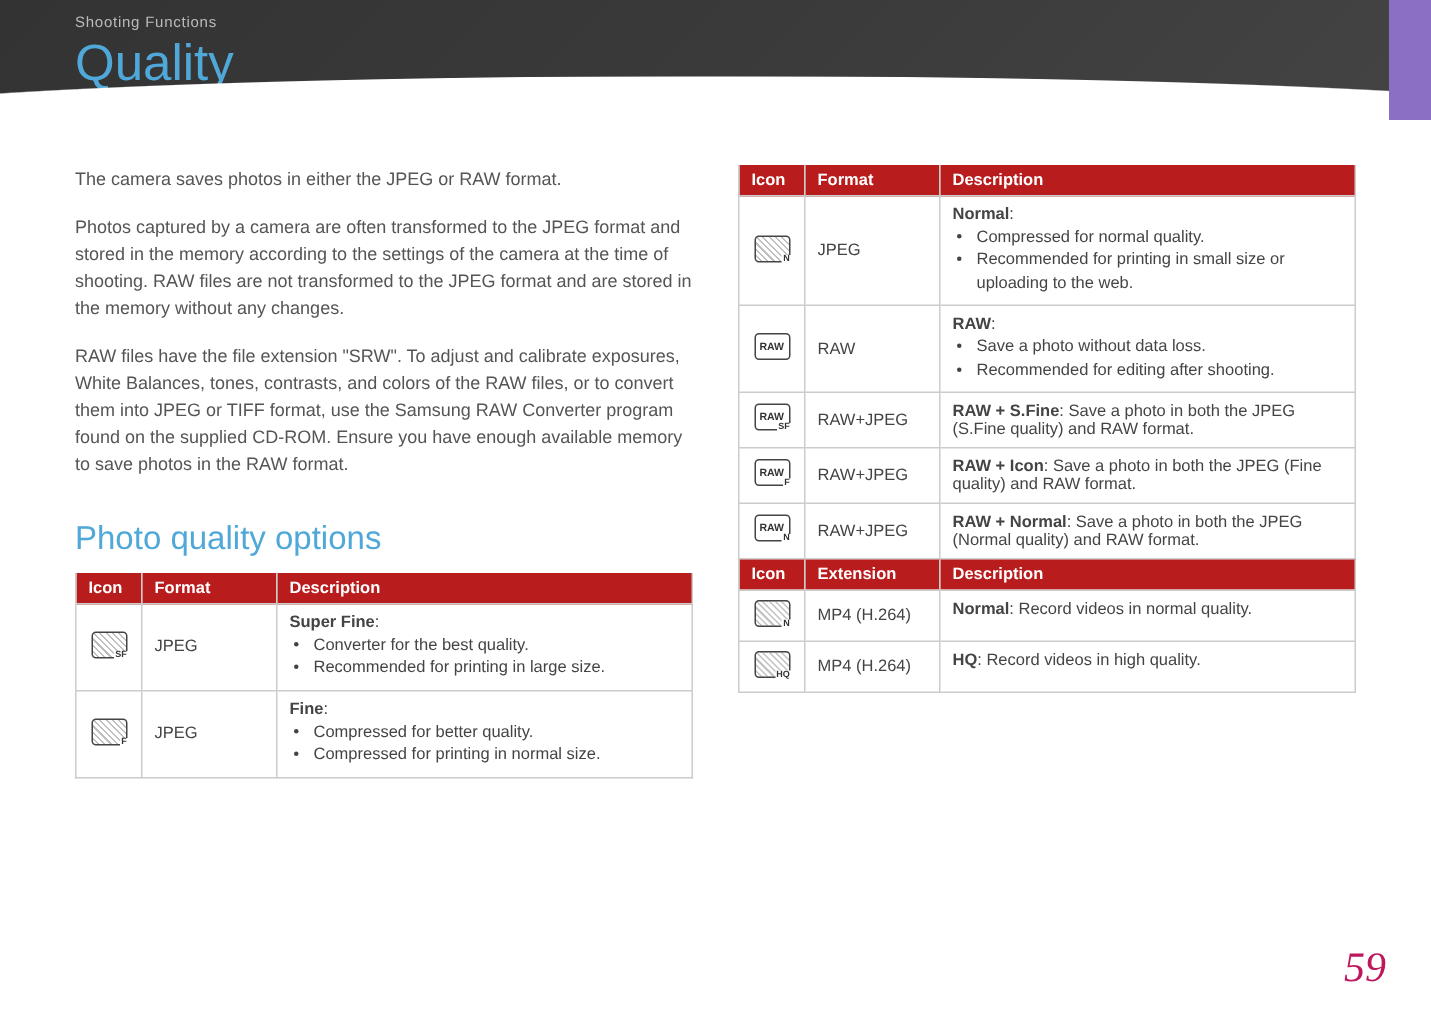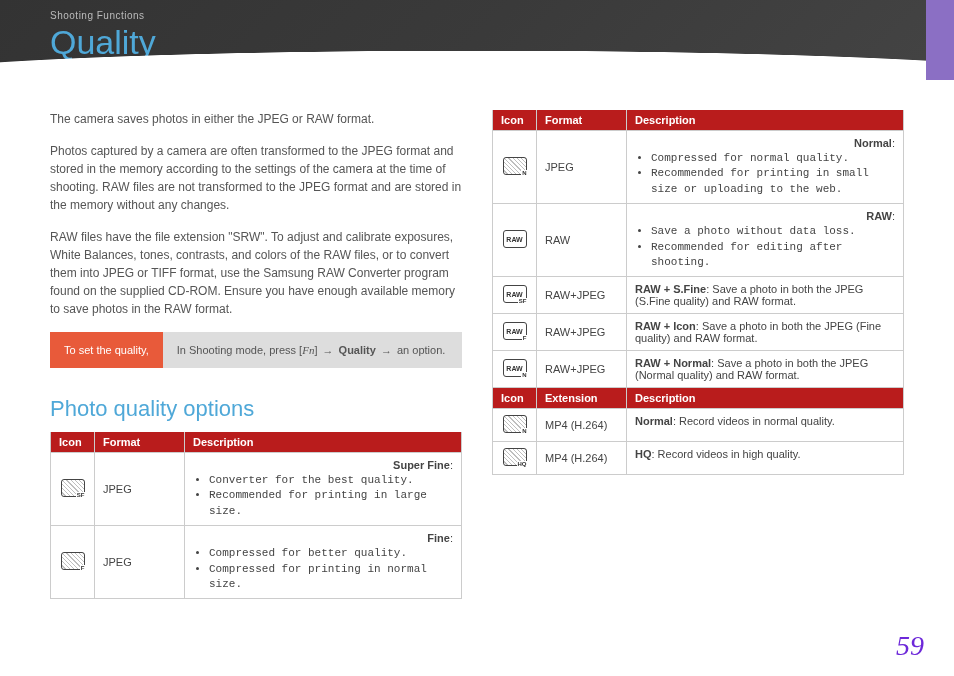--- a/index.html
+++ b/index.html
@@ -138,57 +138,49 @@
     inset: 0;
     display: flex;
     align-items: center;
     justify-content: center;
     font-size: 7px;
     background: #fff;
     border-radius: 2px;
     margin: 2px;
   }
   ul.bullets { list-style: disc; padding-left: 16px; }
-  ul.bullets li { margin: 0 0; line-height: 1.4; font-family: Liberation Mono, monospace; }
-  .desc-lead { margin-bottom: 2px; text-align: right; }
+  ul.bullets li { margin: 0 0; line-height: 1.4; }
+  .desc-lead { margin-bottom: 2px; }
   .page-number {
     position: absolute;
     bottom: 14px;
     right: 30px;
     font-family: "Times New Roman", Georgia, serif;
     font-style: italic;
     font-size: 28px;
-    color: #6d28d9;
+    color: #be185d;
   }
   .arrow { padding: 0 2px; }
 </style>
 </head>
 <body>
 
 <div class="header">
   <div class="breadcrumb">Shooting Functions</div>
   <div class="page-title">Quality</div>
   <div class="header-swoosh"></div>
   <div class="purple-bar"></div>
 </div>
 
 <div class="content">
   <div class="col">
     <p class="body-text">The camera saves photos in either the JPEG or RAW format.</p>
     <p class="body-text">Photos captured by a camera are often transformed to the JPEG format and stored in the memory according to the settings of the camera at the time of shooting. RAW files are not transformed to the JPEG format and are stored in the memory without any changes.</p>
     <p class="body-text">RAW files have the file extension "SRW". To adjust and calibrate exposures, White Balances, tones, contrasts, and colors of the RAW files, or to convert them into JPEG or TIFF format, use the Samsung RAW Converter program found on the supplied CD-ROM. Ensure you have enough available memory to save photos in the RAW format.</p>
 
-    <div class="instruction-bar">
-      <div class="instruction-red">To set the quality,</div>
-      <div class="instruction-gray">
-        <span>In Shooting mode, press [</span><span class="fn-key">Fn</span><span>] </span><span class="arrow">→</span>
-        <b>Quality</b>
-        <span class="arrow">→</span><span> an option.</span>
-      </div>
-    </div>
 
     <h2 class="section-title">Photo quality options</h2>
     <table>
       <thead>
           <tr>
         <th>Icon</th>
         <th>Format</th>
         <th>Description</th>
       </tr>
         </thead>

